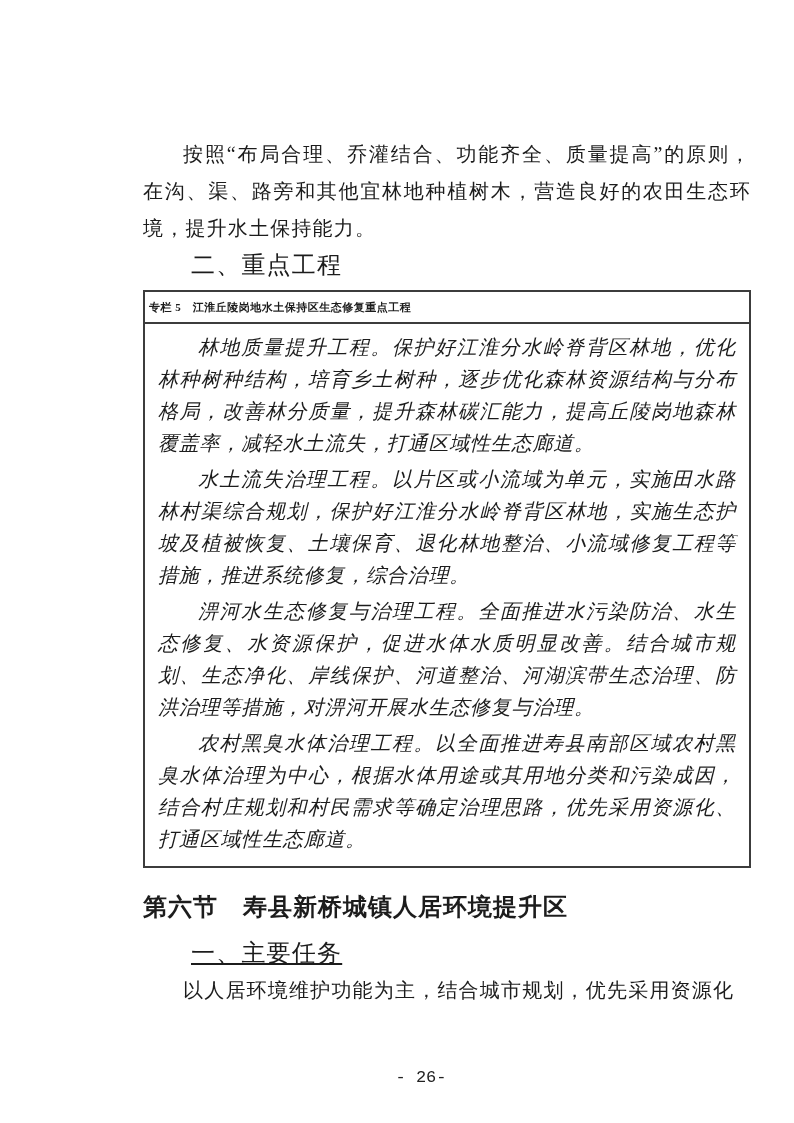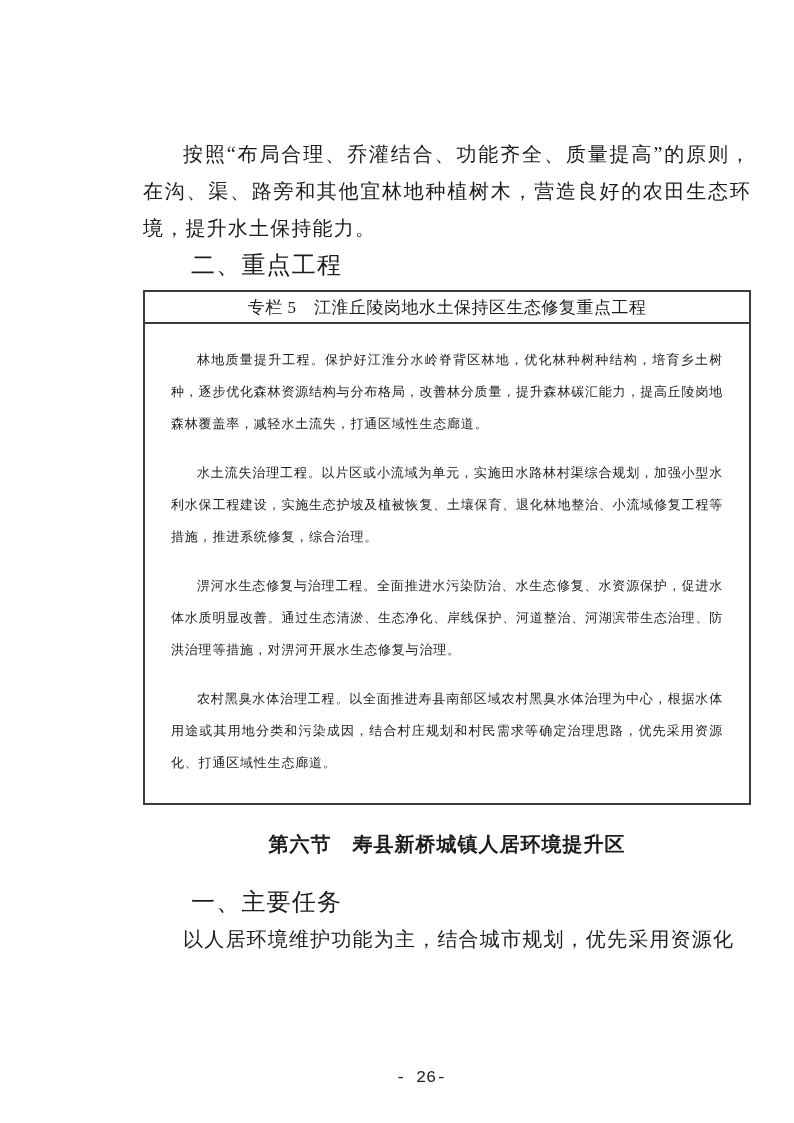--- a/index.html
+++ b/index.html
@@ -35,49 +35,50 @@
     line-height: 37px;
     text-indent: 2em;
     letter-spacing: 1.2px;
     font-weight: normal;
   }
   .callout-box {
     margin-top: 6px;
     border: 2px solid #3c3c3c;
   }
   .callout-title {
-    text-align: center;
-    font-weight: normal;
-    font-size: 17px;
+    font-weight: bold;
+    font-size: 11px;
     line-height: 29px;
     letter-spacing: 0.5px;
     border-bottom: 2px solid #3c3c3c;
     padding: 1px 4px 0 4px;
   }
   .callout-body {
     padding: 3px 9px 7px 9px;
   }
   .callout-para {
-    margin: 17px;
-    font-size: 13px;
+    margin: 4px;
+    font-size: 20px;
     line-height: 32px;
     text-align: justify;
     text-indent: 2em;
     letter-spacing: 0.8px;
+    font-style: italic;
   }
   .section-heading {
     margin: 23px 0 0 0;
-    text-align: center;
+    text-align: left;
     font-weight: bold;
-    font-size: 20px;
+    font-size: 24px;
     line-height: 32px;
     letter-spacing: 1px;
   }
   .tasks-heading {
-    margin-top: 24px;
+    margin-top: 12px;
+    text-decoration: underline;
   }
   .page-footer {
     position: absolute;
     left: 0;
     right: 0;
     top: 1068px;
     text-align: center;
     font-family: Liberation Mono, monospace;
     font-size: 17px;
     color: #222222;
@@ -91,22 +92,22 @@
 
     <p class="para">按照“布局合理、乔灌结合、功能齐全、质量提高”的原则，在沟、渠、路旁和其他宜林地种植树木，营造良好的农田生态环境，提升水土保持能力。</p>
 
     <p class="sub-heading">二、重点工程</p>
 
 
     <div class="callout-box">
       <div class="callout-title">专栏 5　江淮丘陵岗地水土保持区生态修复重点工程</div>
       <div class="callout-body">
         <p class="callout-para">林地质量提升工程。保护好江淮分水岭脊背区林地，优化林种树种结构，培育乡土树种，逐步优化森林资源结构与分布格局，改善林分质量，提升森林碳汇能力，提高丘陵岗地森林覆盖率，减轻水土流失，打通区域性生态廊道。</p>
-        <p class="callout-para">水土流失治理工程。以片区或小流域为单元，实施田水路林村渠综合规划，加强小型水利水保工程建设，实施生态护坡及植被恢复、土壤保育、退化林地整治、小流域修复工程等措施，推进系统修复，综合治理。</p>
-        <p class="callout-para">淠河水生态修复与治理工程。全面推进水污染防治、水生态修复、水资源保护，促进水体水质明显改善。通过生态清淤、生态净化、岸线保护、河道整治、河湖滨带生态治理、防洪治理等措施，对淠河开展水生态修复与治理。</p>
+        <p class="callout-para">水土流失治理工程。以片区或小流域为单元，实施田水路林村渠综合规划，保护好江淮分水岭脊背区林地，实施生态护坡及植被恢复、土壤保育、退化林地整治、小流域修复工程等措施，推进系统修复，综合治理。</p>
+        <p class="callout-para">淠河水生态修复与治理工程。全面推进水污染防治、水生态修复、水资源保护，促进水体水质明显改善。结合城市规划、生态净化、岸线保护、河道整治、河湖滨带生态治理、防洪治理等措施，对淠河开展水生态修复与治理。</p>
         <p class="callout-para">农村黑臭水体治理工程。以全面推进寿县南部区域农村黑臭水体治理为中心，根据水体用途或其用地分类和污染成因，结合村庄规划和村民需求等确定治理思路，优先采用资源化、打通区域性生态廊道。</p>
       </div>
     </div>
 
     <h2 class="section-heading">第六节　寿县新桥城镇人居环境提升区</h2>
 
     <p class="sub-heading tasks-heading">一、主要任务</p>
 
     <p class="para">以人居环境维护功能为主，结合城市规划，优先采用资源化</p>
 

